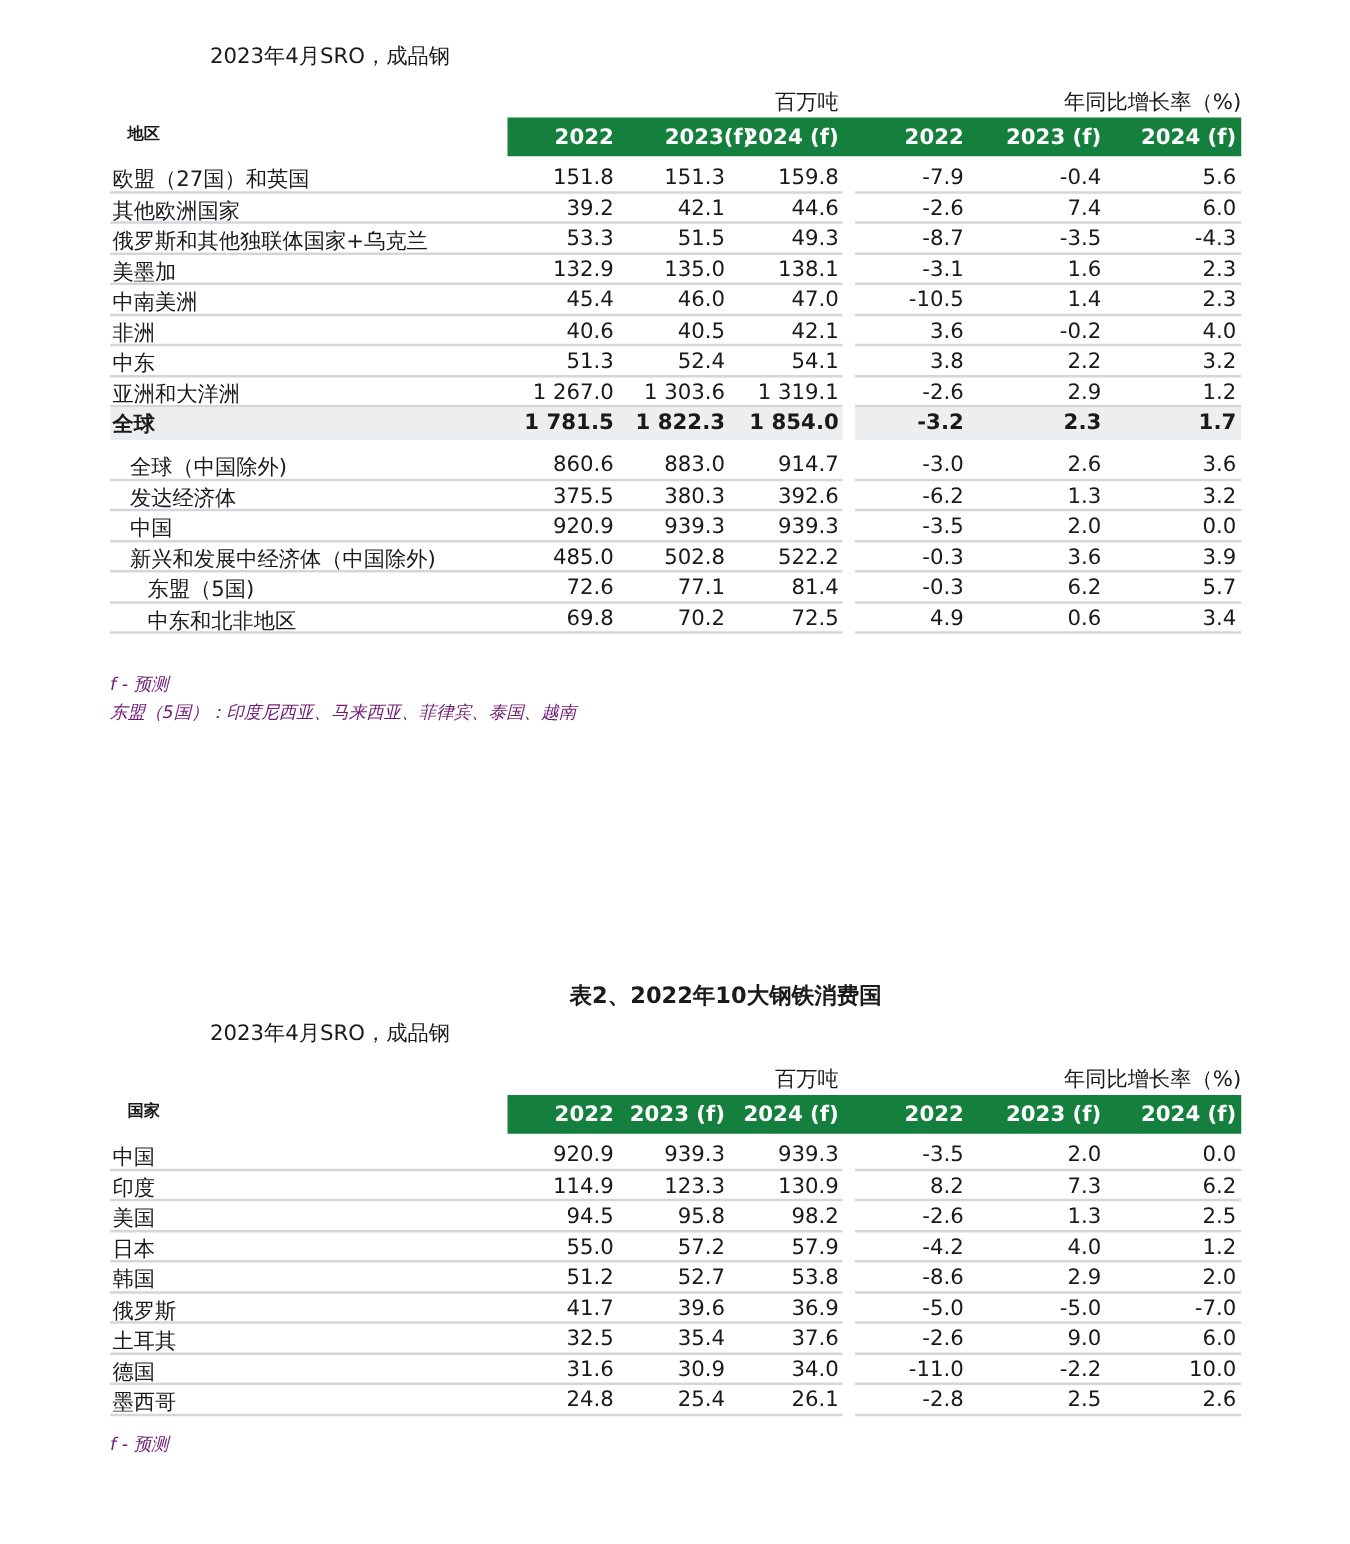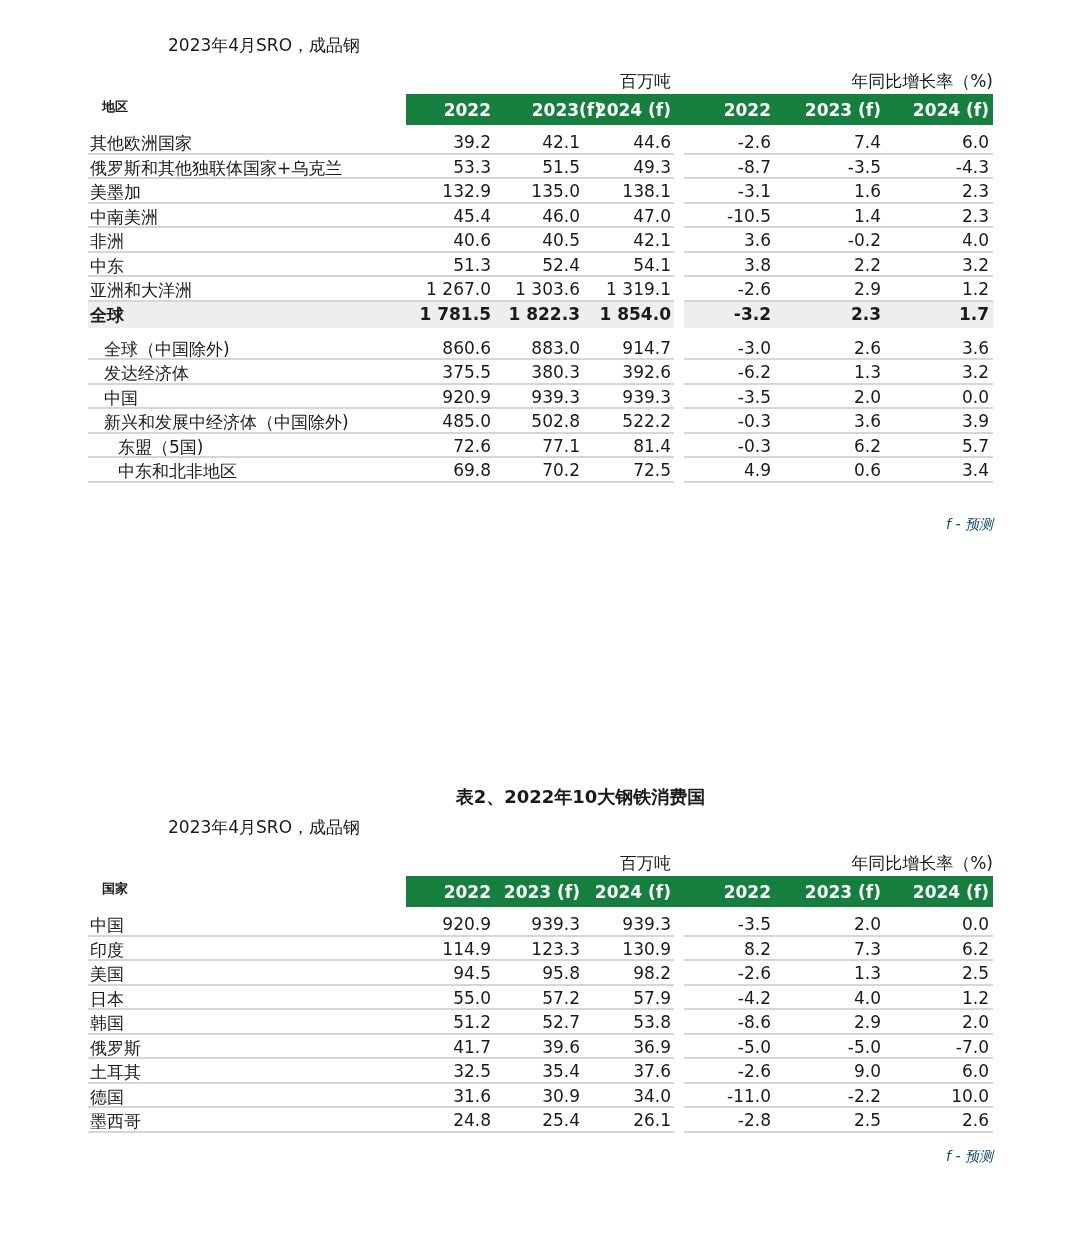--- a/index.html
+++ b/index.html
@@ -41,21 +41,21 @@
   .row.total { font-weight: bold; height: 26px; padding-left: 28px; }
   .row.total .bg-l {
     position: absolute; left: 0; width: 586px; top: 0; bottom: 0; background: #eceef0;
   }
   .row.total .bg-r {
     position: absolute; left: 596px; right: 0; top: 0; bottom: 0; background: #eceef0;
   }
   .gap { height: 8px; }
   .indent1 { padding-left: 14px; }
   .indent2 { padding-left: 28px; }
-  .note { font-style: italic; font-size: 14px; line-height: 22px; color: #0c4a6e; text-align: right; }
+  .note { font-style: italic; font-size: 14px; line-height: 22px; color: #701a75; }
   
   .c1 { right: 502px; }
   .c2 { right: 413px; }
   .c3 { right: 322px; }
   .c4 { right: 222px; }
   .c5 { right: 112px; }
   .c6 { right: 4px; }
 </style>
 </head>
 <body>
@@ -72,20 +72,31 @@
       <span class="hdr-cell" style="right:502px">2022</span>
       <span class="hdr-cell" style="right:391px">2023(f)</span>
       <span class="hdr-cell" style="right:322px">2024 (f)</span>
       <span class="hdr-cell" style="right:222px">2022</span>
       <span class="hdr-cell" style="right:112px">2023 (f)</span>
       <span class="hdr-cell" style="right:4px">2024 (f)</span>
     </div>
   </div>
   <div class="rows" id="t1-rows">
       <div class="row">
+        <span class="name">欧盟（27国）和英国</span>
+        <span class="v c1">151.8</span>
+        <span class="v c2">151.3</span>
+        <span class="v c3">159.8</span>
+        <span class="v c4">-7.9</span>
+        <span class="v c5">-0.4</span>
+        <span class="v c6">5.6</span>
+        <div class="line-l"></div>
+        <div class="line-r"></div>
+      </div>
+      <div class="row">
         <span class="name">其他欧洲国家</span>
         <span class="v c1">39.2</span>
         <span class="v c2">42.1</span>
         <span class="v c3">44.6</span>
         <span class="v c4">-2.6</span>
         <span class="v c5">7.4</span>
         <span class="v c6">6.0</span>
         <div class="line-l"></div>
         <div class="line-r"></div>
       </div>
@@ -229,20 +240,21 @@
         <span class="v c3">72.5</span>
         <span class="v c4">4.9</span>
         <span class="v c5">0.6</span>
         <span class="v c6">3.4</span>
         <div class="line-l"></div>
         <div class="line-r"></div>
       </div>
     </div>
   <div style="height:30px"></div>
   <div class="note">f - 预测</div>
+  <div class="note">东盟（5国）：印度尼西亚、马来西亚、菲律宾、泰国、越南</div>
 </div>
 
 <div class="table-block" style="top:786px;">
   <div class="t-title">表2、2022年10大钢铁消费国</div>
   <div class="t-subtitle" style="margin-top:8px">2023年4月SRO，成品钢</div>
   <div class="unit-row">
     <span class="unit-left">百万吨</span>
     <span class="unit-right">年同比增长率（%)</span>
   </div>
   <div class="header-row">

